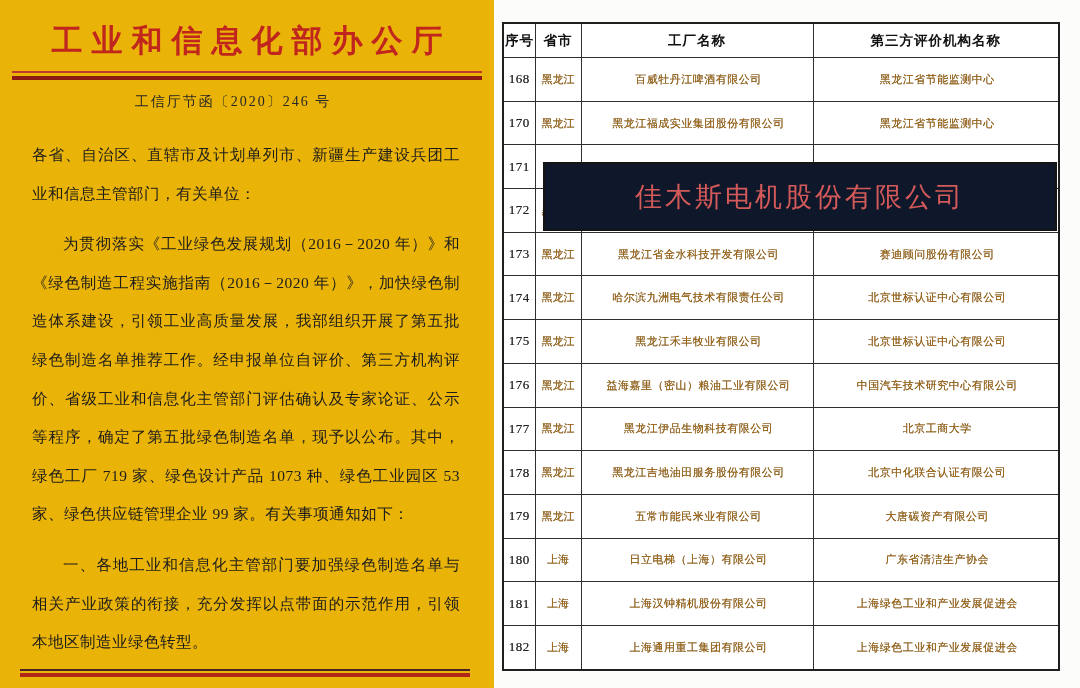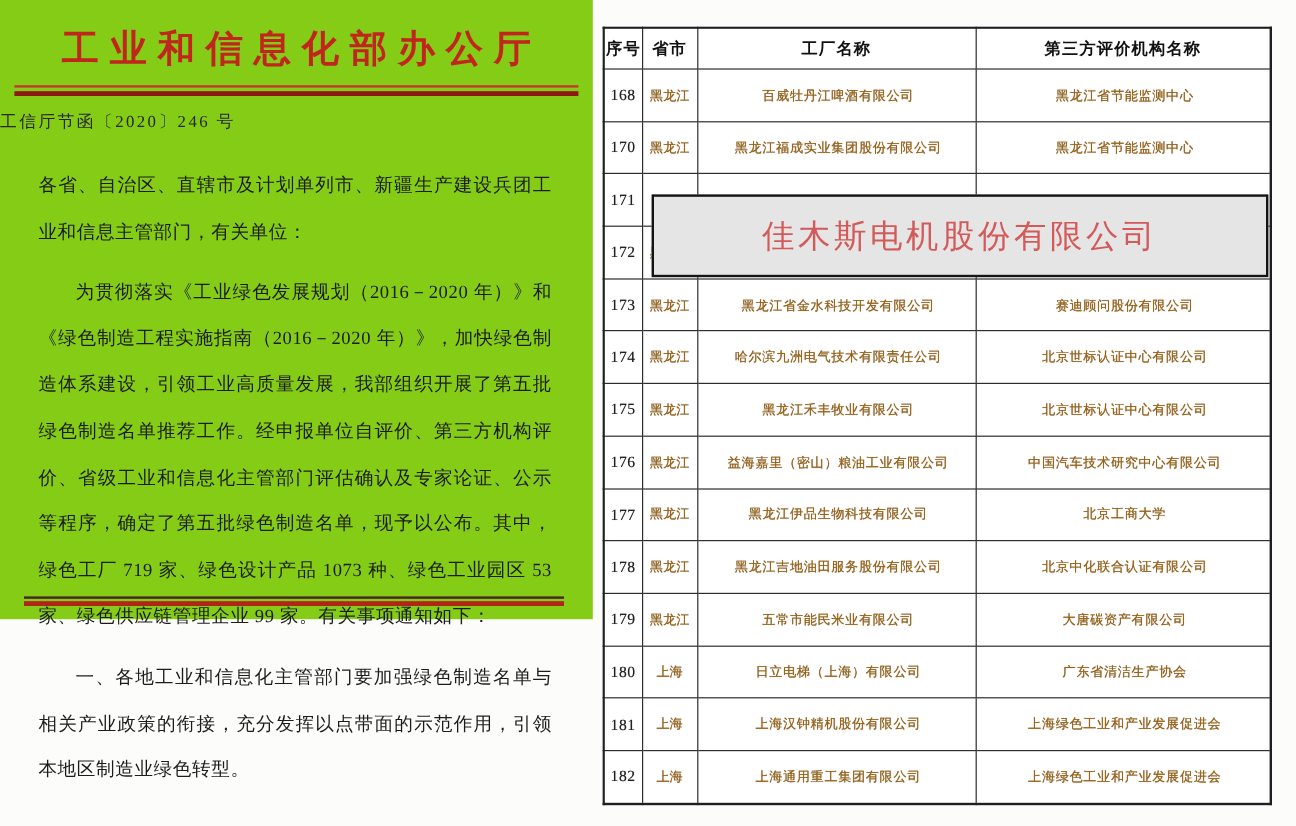--- a/index.html
+++ b/index.html
@@ -2,33 +2,33 @@
 <html><head>
 <meta charset="utf-8">
 <style>
   html,body{margin:0;padding:0;}
   body{
     width:1080px;height:688px;overflow:hidden;position:relative;
     background:#fcfcfa;
     font-family:"Liberation Serif", serif;
   }
   
-  .doc{position:absolute;left:0;top:0;width:494px;height:516px;background:#84cc16;}
+  .doc{position:absolute;left:0;top:0;width:494px;height:688px;background:#eab308;}
   .masthead{
     margin-top:20px;text-align:center;
     color:#c0261d;font-size:31px;font-weight:bold;
     letter-spacing:9px;text-indent:9px;white-space:nowrap;
   }
   .rule-top{
     margin:9px 12px 0 12px;height:3px;
     border-top:2px solid #c13a2e;
     border-bottom:4px solid #8c1a12;
   }
   .docnum{
-    margin-top:13px;text-align:left;padding-right:28px;
+    margin-top:13px;text-align:center;padding-right:28px;
     font-size:14px;color:#262626;letter-spacing:2px;
   }
   .notice-title{
     margin-top:32px;text-align:center;
     font-size:19px;font-weight:bold;color:#121212;
     line-height:37px;letter-spacing:1.5px;
   }
   .body-text{
     margin:25px 22px 0 20px;
     font-size:15.5px;color:#1c1c1c;
@@ -55,21 +55,21 @@
     height:31px;font-size:13.5px;font-weight:bold;color:#111;
     letter-spacing:1px;text-align:center;
   }
   td{height:40.7px;font-size:11px;color:#a16207;text-shadow:0 0 0.6px rgba(60,60,60,0.7);}
   td.c-no{text-align:center;font-size:13px;color:#222;letter-spacing:0.5px;}
   td.c-prov{text-align:center;}
   td.c-name,td.c-agency{text-align:center;padding:0 4px 0 7px;letter-spacing:0.5px;}
   
   .highlight-box{
     position:absolute;left:543px;top:162px;width:510px;height:65px;
-    background:#e5e5e5;border:2px solid #141414;z-index:5;
+    background:#0f172a;border:2px solid #141414;z-index:5;
     display:flex;align-items:center;justify-content:center;
     font-family:"Liberation Sans", sans-serif;
     font-size:27px;letter-spacing:3px;color:#d45a5a;white-space:nowrap;
   }
 </style>
 </head>
 <body>
 
 <div class="doc">
   <div class="masthead">工业和信息化部办公厅</div>

